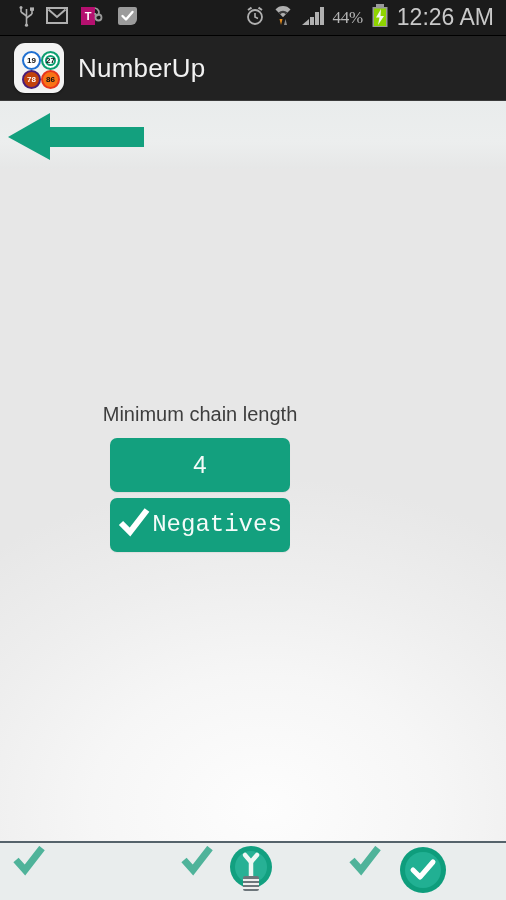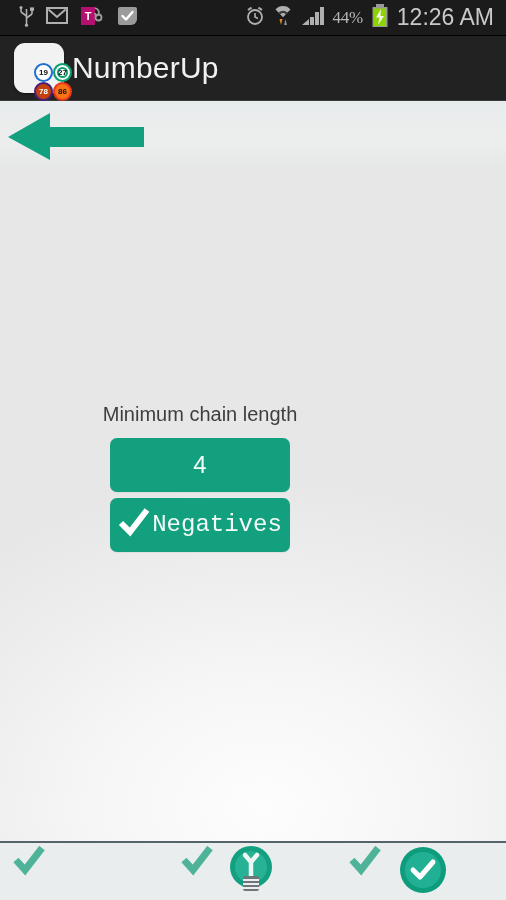--- a/index.html
+++ b/index.html
@@ -34,36 +34,36 @@
   .appbar{
     position:absolute; top:36px; left:0; width:506px; height:65px;
     background:#222222;
     display:flex; align-items:center;
     border-bottom:1px solid #3a3a3a;
   }
   .app-icon{
     width:50px; height:50px; margin-left:14px;
     background:#f2f2f2; border-radius:11px;
     display:grid; grid-template-columns:1fr 1fr; grid-template-rows:1fr 1fr;
-    place-items:center; padding:20px;
+    place-items:center; padding:8px;
     box-shadow:0 1px 2px rgba(0,0,0,.5);
   }
   .ball{
     width:19px; height:19px; border-radius:50%;
     display:flex; align-items:center; justify-content:center;
     font-size:8px; font-weight:bold; line-height:1;
     font-family:"Liberation Sans", sans-serif;
   }
   .ball.b19{ background:#fff; border:2px solid #1f6fd0; color:#111; }
   .ball.b27{ background:#fff; border:2px solid #0c9e6f; color:#111;
              box-shadow:inset 0 0 0 2px #fff, inset 0 0 0 4px #0c9e6f; }
   .ball.b78{ background:#c2410c; border:2px solid #4a1d77; color:#fff; }
   .ball.b86{ background:#f97316; border:2px solid #e8361c; color:#111; }
   .app-title{
-    color:#f1f1f1; font-size:30px; margin-left:8px; letter-spacing:.2px;
+    color:#f1f1f1; font-size:26px; margin-left:14px; letter-spacing:.2px;
     font-family:"Liberation Sans", sans-serif; font-weight:400;
   }
 
   
   .arrowbar{
     position:absolute; top:101px; left:0; width:506px; height:68px;
     background:linear-gradient(#e9ecec 0%, #eceeee 60%, #e6e7e7 100%);
   }
   .arrow-svg{ position:absolute; left:8px; top:12px; }
 

